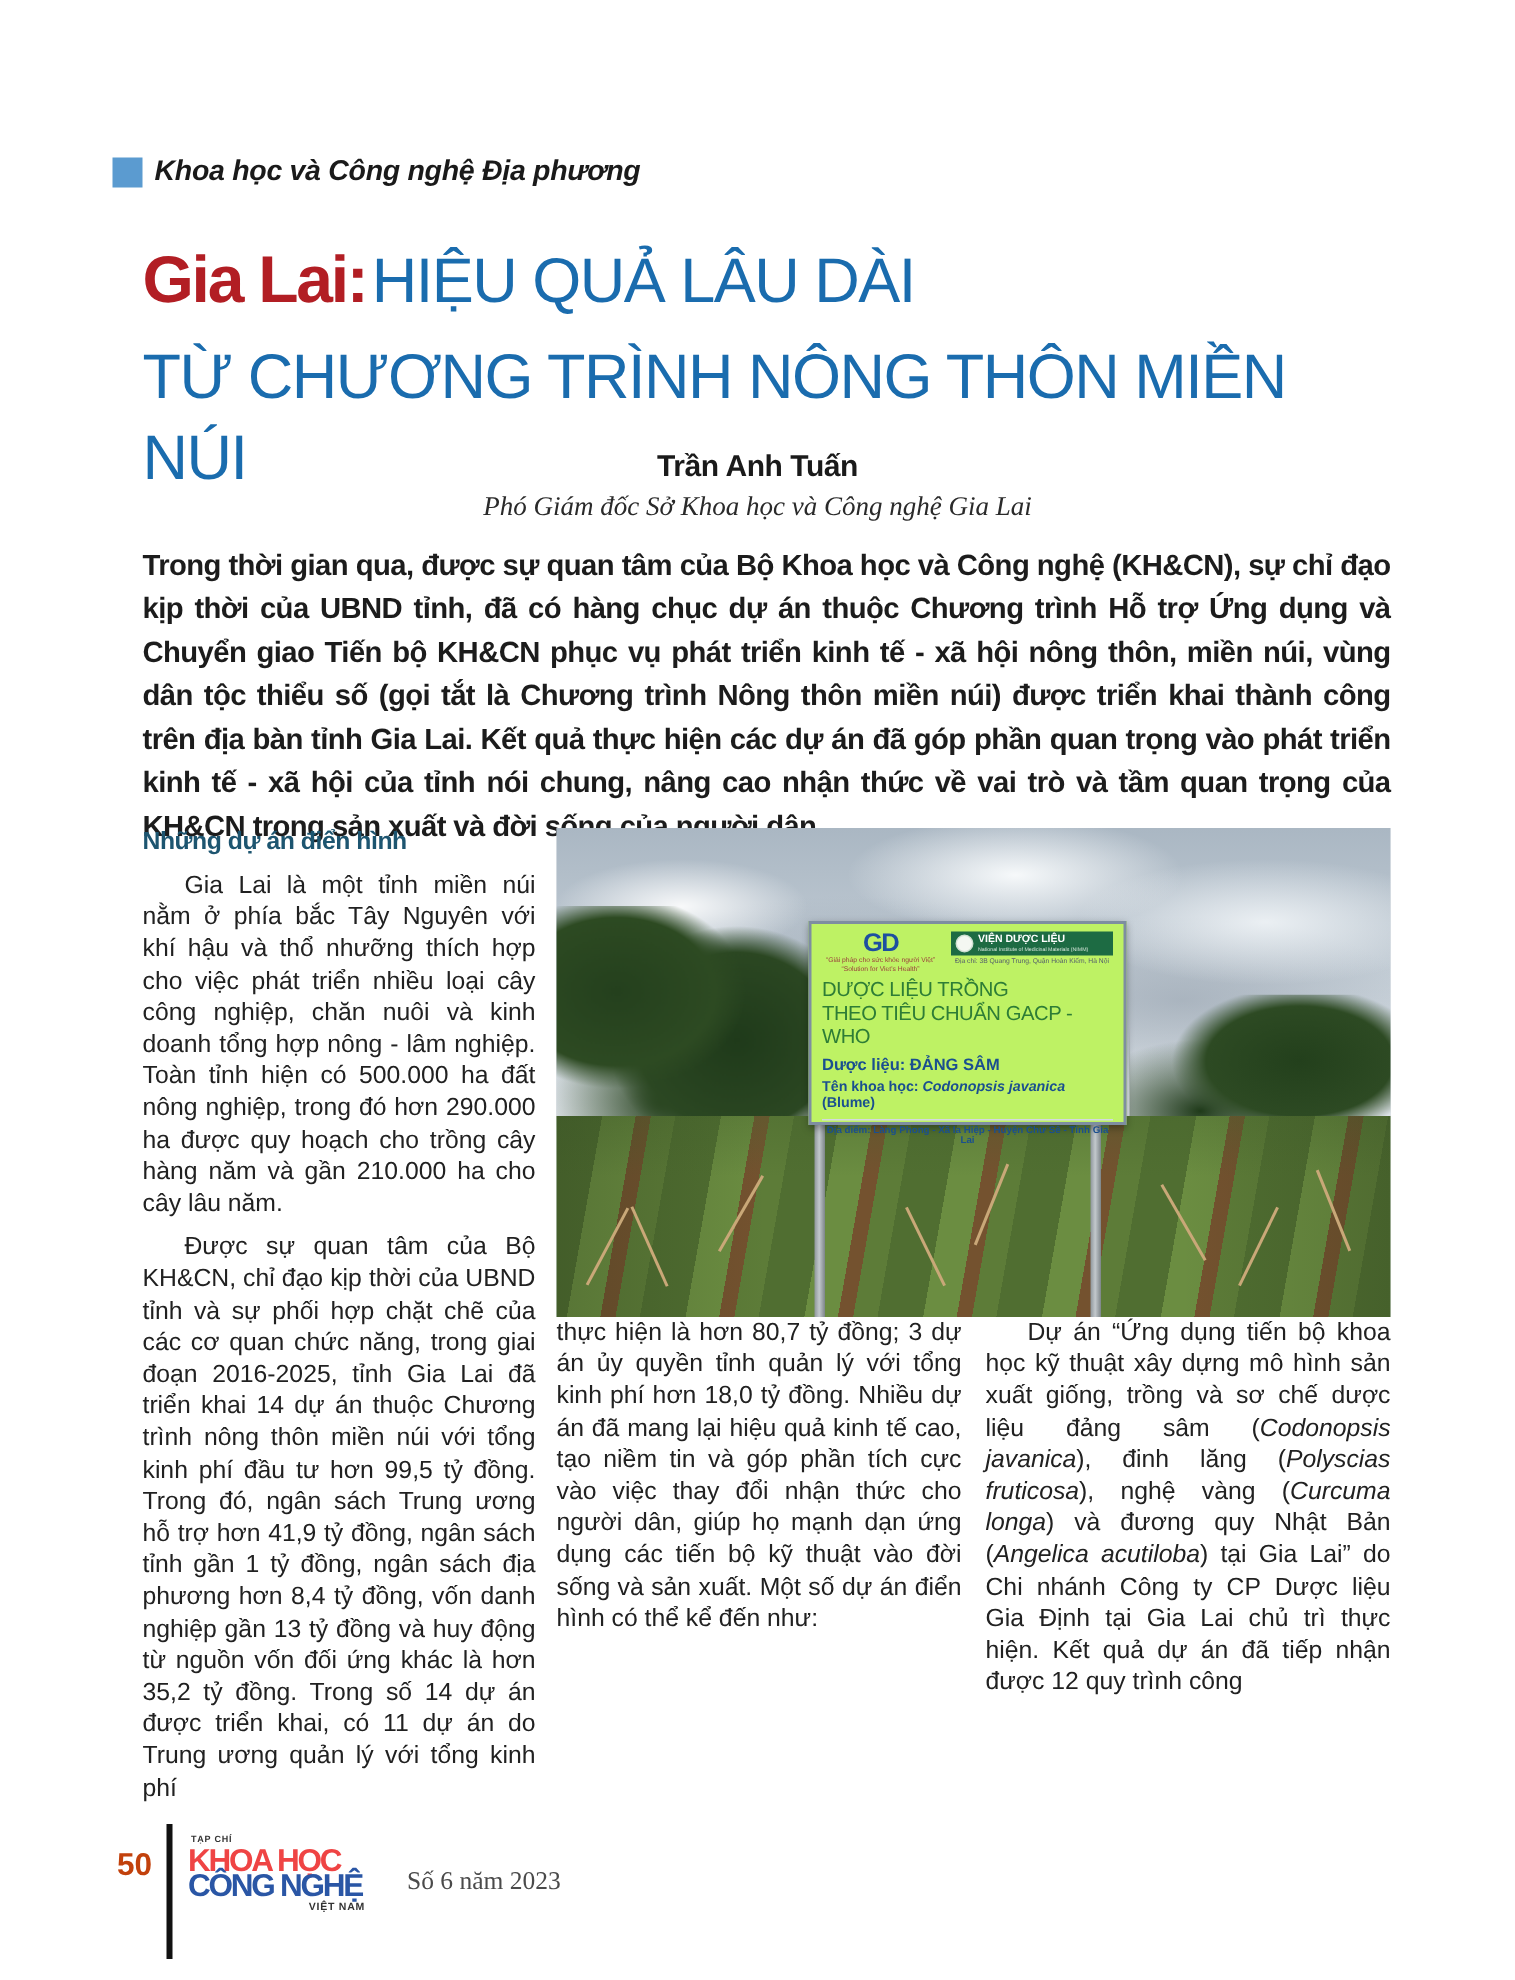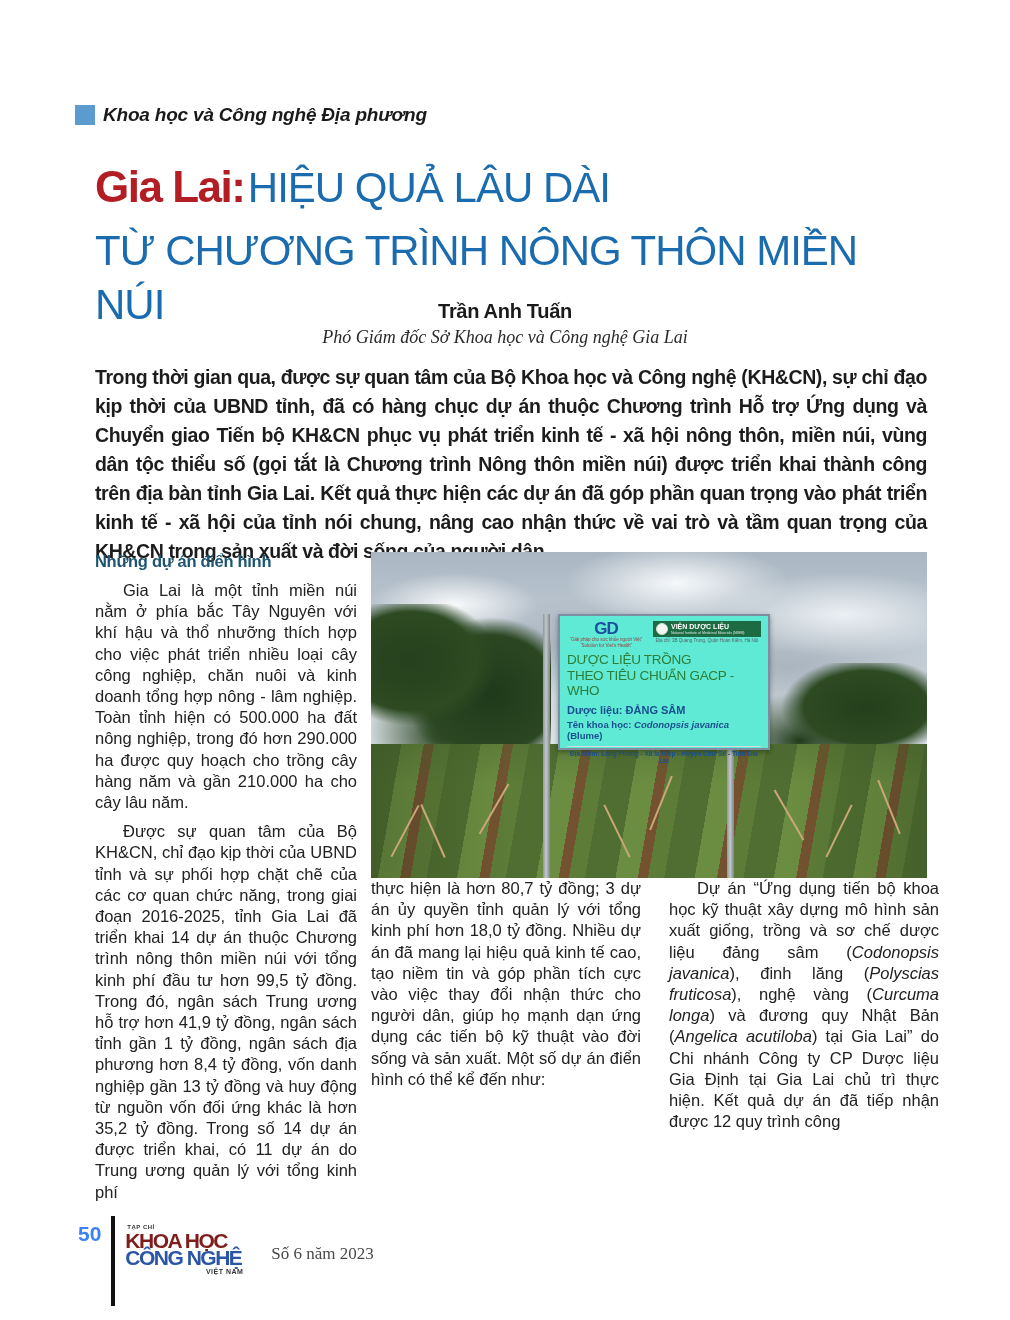--- a/index.html
+++ b/index.html
@@ -55,50 +55,50 @@
   .field{position:absolute;left:0;bottom:0;width:100%;height:41%;
     background:
       linear-gradient(180deg, rgba(70,100,45,.35), rgba(0,0,0,0) 30%),
       repeating-linear-gradient(100deg,#506e31 0 30px,#6b8d41 30px 52px,#74522f 52px 62px,#5d7c38 62px 78px),
       #5d7c38;}
   .field-shade{position:absolute;left:0;bottom:0;width:100%;height:41%;
     background:linear-gradient(90deg, rgba(30,45,20,.25), rgba(0,0,0,0) 25%, rgba(0,0,0,0) 75%, rgba(30,45,20,.2));}
   .stake{position:absolute;width:2px;height:58px;background:#c9a878;bottom:18px;}
   .pole{position:absolute;top:19%;bottom:0;width:7px;background:linear-gradient(90deg,#8f979c,#c2c8cc 45%,#7d8589);}
   .pole1{left:31%;} .pole2{left:64%;}
-  .sign{position:absolute;left:168px;top:62px;width:212px;height:136px;background:#5eead4;
-    border:2px solid #7e8ea0;box-shadow:0 2px 5px rgba(0,0,0,.35);padding:5px 7px;box-sizing:border-box;margin-left:19px;}
+  .sign{position:absolute;left:168px;top:62px;width:212px;height:136px;background:#bef264;
+    border:2px solid #7e8ea0;box-shadow:0 2px 5px rgba(0,0,0,.35);padding:5px 7px;box-sizing:border-box;}
   .sign-head{display:flex;justify-content:space-between;align-items:flex-start;}
   .gd-wrap{text-align:center;width:78px;}
   .gd-logo{font-size:17px;font-weight:bold;color:#1e4fa0;letter-spacing:-1px;line-height:16px;}
   .gd-tag{font-size:4.5px;color:#9a3b3b;line-height:5.5px;}
   .nimm-box{background:#1d6b43;color:#fff;width:102px;padding:2px 3px 1px 3px;}
   .nimm-row{display:flex;align-items:center;gap:3px;}
   .nimm-circle{width:10px;height:10px;border-radius:50%;background:#f4f7f2;border:1px solid #cfe0d2;flex:none;}
   .nimm-name{font-size:7px;font-weight:bold;line-height:8px;}
   .nimm-sub{font-size:3.5px;line-height:4.5px;color:#d8e7dc;}
   .nimm-addr{font-size:4.5px;color:#55606b;text-align:center;margin-top:1px;}
   .sign-title{margin-top:4px;text-align:left;color:#2e7d36;font-weight:normal;font-size:13.5px;line-height:15.5px;letter-spacing:-0.3px;}
   .sign-line1{margin-top:5px;font-size:11px;font-weight:bold;color:#1a4f8f;}
   .sign-line2{margin-top:3px;font-size:9.5px;font-weight:bold;color:#1a4f8f;}
   .sign-line2 .sci{font-style:italic;}
   .sign-line3{margin-top:5px;font-size:6.5px;font-weight:bold;color:#1a4f8f;text-align:center;border-top:1px solid #d4d9df;padding-top:3px;}
   
   .caption{margin:10px 0 14px 0;font-size:15.5px;font-weight:bold;color:#1a1a1a;letter-spacing:-0.2px;}
   
-  .bottom-cols{display:flex;gap:28px;}
+  .bottom-cols{display:flex;gap:16px;}
   .bottom-col{width:270px;flex:none;}
   .ital{font-style:italic;}
   
   .footer{position:absolute;left:78px;bottom:12px;display:flex;align-items:flex-start;gap:10px;height:92px;}
-  .page-num{font-size:21px;font-weight:bold;color:#3b82f6;margin-top:6px;text-align:right;}
+  .page-num{font-size:21px;font-weight:bold;color:#c2410c;margin-top:16px;text-align:right;}
   .footer-bar{width:4px;height:90px;background:#111;}
   .logo{width:118px;margin-top:8px;line-height:1;}
   .logo-tapchi{font-size:6px;font-weight:bold;color:#333;letter-spacing:.5px;margin-left:2px;}
-  .logo-khoahoc{font-size:21px;font-weight:bold;color:#7f1d1d;letter-spacing:-1.5px;}
+  .logo-khoahoc{font-size:21px;font-weight:bold;color:#ef4444;letter-spacing:-1.5px;}
   .logo-congnghe{font-size:21px;font-weight:bold;color:#2a56a5;letter-spacing:-1.5px;margin-top:-4px;}
   .logo-vietnam{font-size:7px;font-weight:bold;color:#333;text-align:right;letter-spacing:.5px;}
   .issue{font-size:17px;color:#4a4a4a;font-family:"Liberation Serif",serif;margin:28px 0 0 18px;}
 </style>
 </head>
 <body>
 
 <div class="page">
 
   <div class="kicker">

